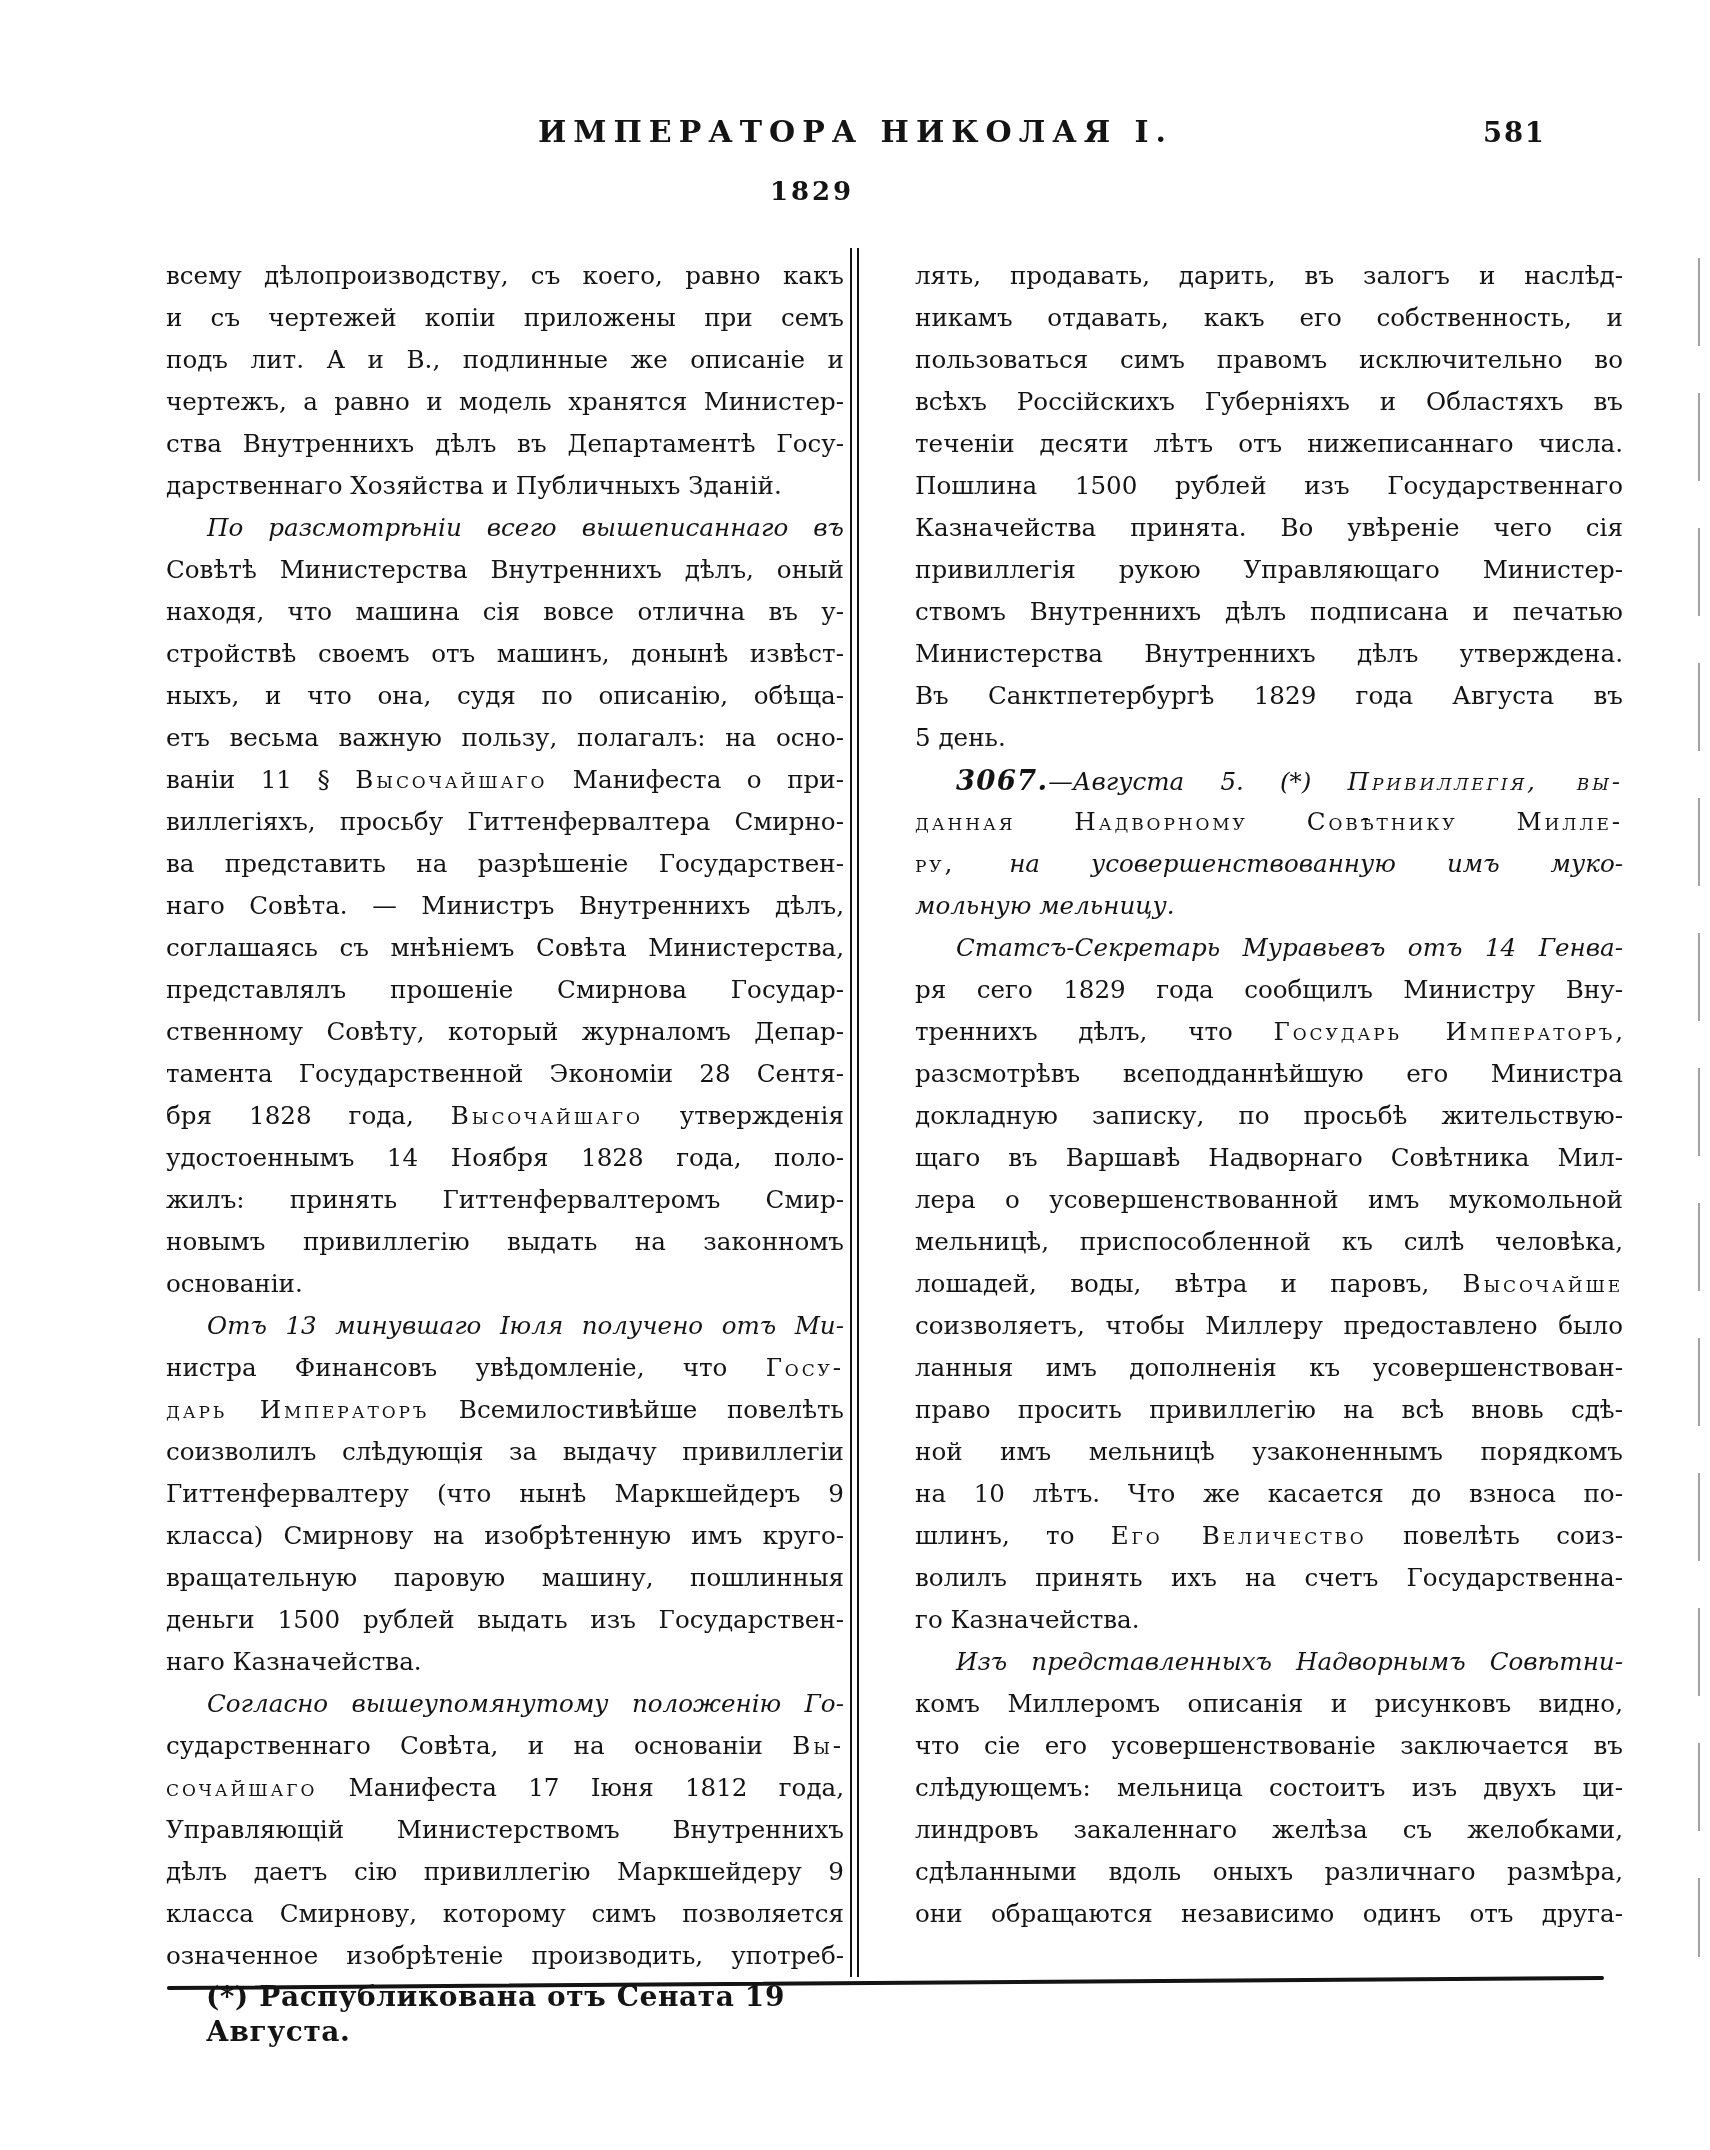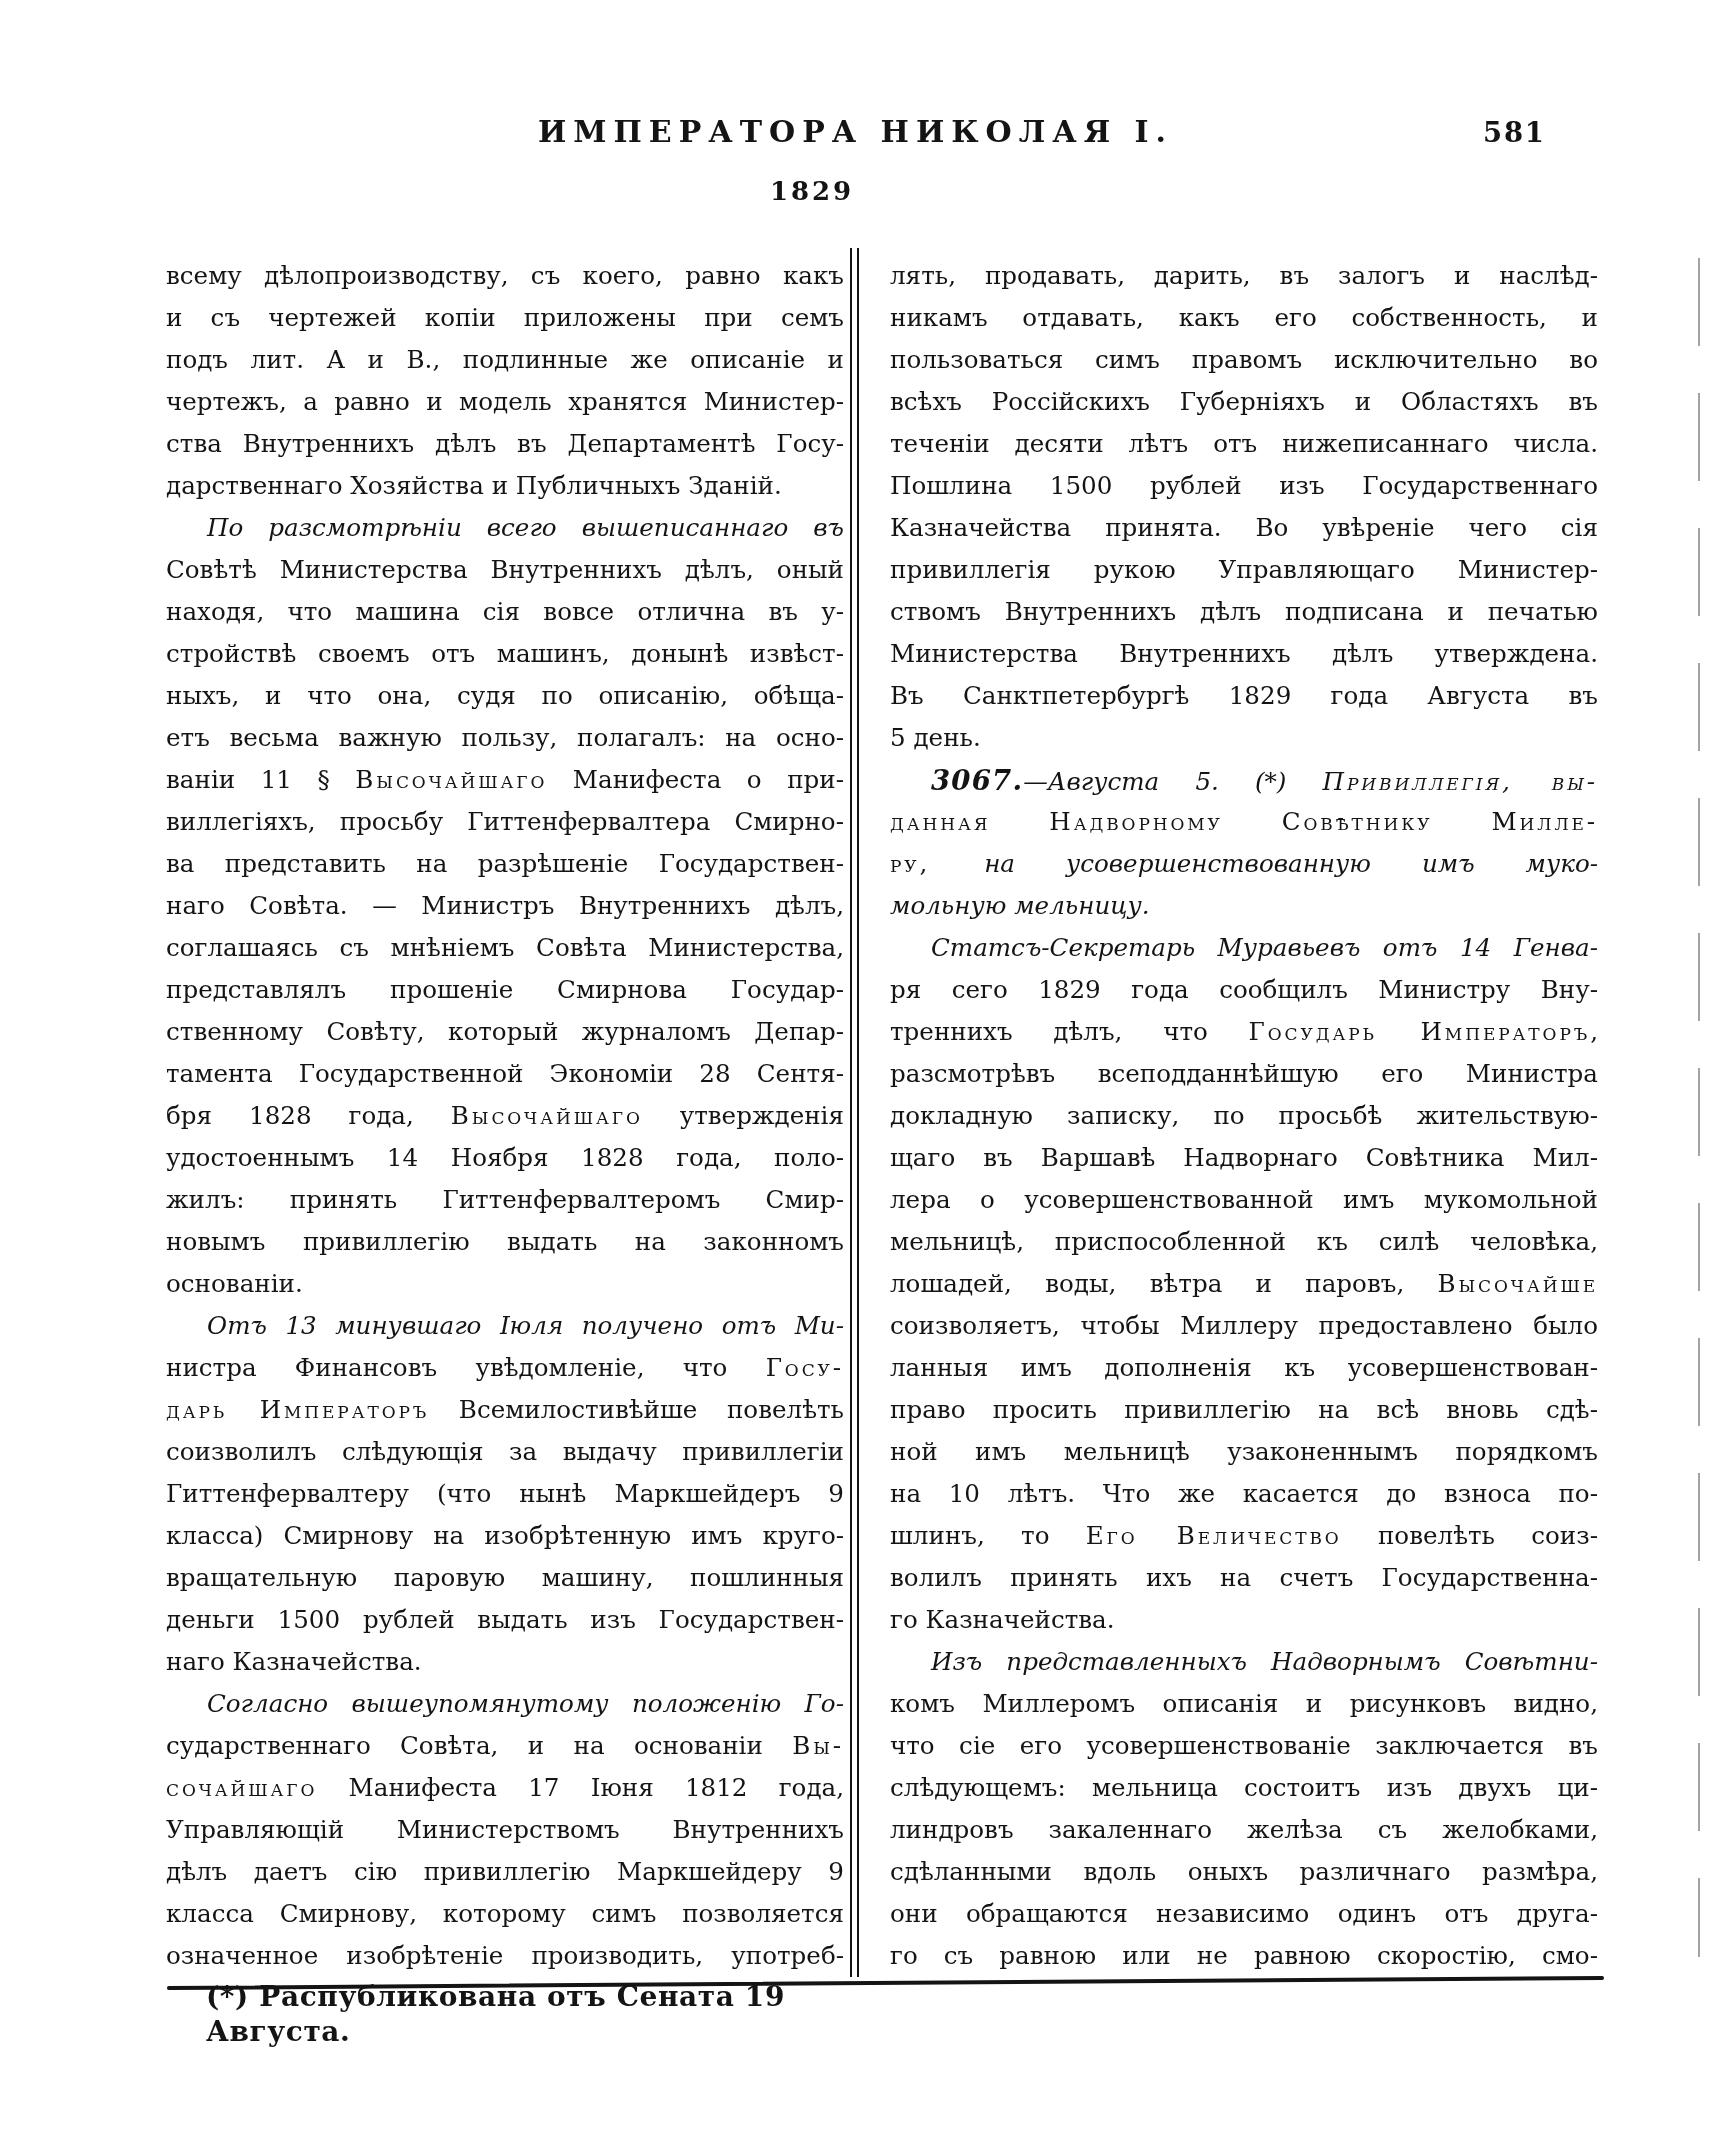--- a/index.html
+++ b/index.html
@@ -17,21 +17,21 @@
   .page-number{
     position:absolute;top:116px;left:1483px;
     font-size:27.5px;font-weight:bold;letter-spacing:1.8px;
   }
   .year-heading{
     position:absolute;top:176px;left:730px;width:164px;text-align:center;
     font-size:26px;font-weight:bold;letter-spacing:2.9px;
   }
   .col{position:absolute;top:255px;}
   .col-left{left:166px;width:678px;}
-  .col-right{left:890px;width:708px;}
+  .col-right{left:915px;width:708px;}
   .line{
     height:42px;line-height:42px;font-size:24.6px;
     text-align:justify;text-align-last:justify;
     overflow:hidden;white-space:normal;
   }
   .pend{text-align-last:left;}
   .ind{text-indent:41px;font-style:italic;}
   .sc{font-variant:small-caps;letter-spacing:2.9px;}
   .it{font-style:italic;}
   .bn{font-weight:bold;font-size:1.12em;letter-spacing:1.2px;}
@@ -139,19 +139,18 @@
     <div class="line"><span>шлинъ, то </span><span class="sc">Его Величество</span><span> повелѣть соиз-</span></div>
     <div class="line"><span>волилъ принять ихъ на счетъ Государственна-</span></div>
     <div class="line pend"><span>го Казначейства.</span></div>
     <div class="line ind"><span>Изъ представленныхъ Надворнымъ Совѣтни-</span></div>
     <div class="line"><span>комъ Миллеромъ описанія и рисунковъ видно,</span></div>
     <div class="line"><span>что сіе его усовершенствованіе заключается въ</span></div>
     <div class="line"><span>слѣдующемъ: мельница состоитъ изъ двухъ ци-</span></div>
     <div class="line"><span>линдровъ закаленнаго желѣза съ желобками,</span></div>
     <div class="line"><span>сдѣланными вдоль оныхъ различнаго размѣра,</span></div>
     <div class="line"><span>они обращаются независимо одинъ отъ друга-</span></div>
-    <div class="line"><span>го съ равною или не равною скоростію, смо-</span></div>
   </div>
 
 <div class="footnote-rule"></div>
 <div class="footnote">(*) Распубликована отъ Сената 19 Августа.</div>
 <div class="page-edge-artifact"></div>
 
 
 </body></html>

